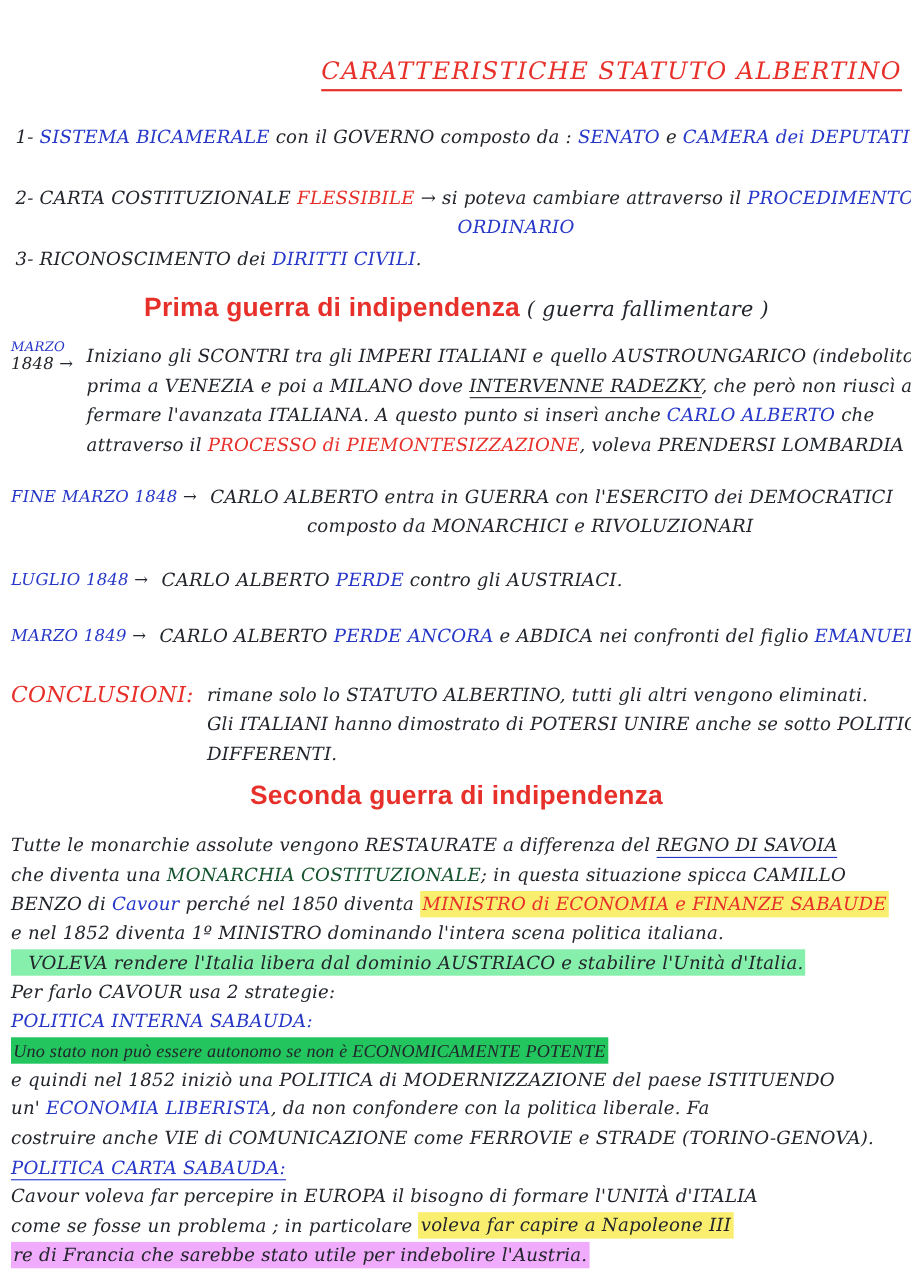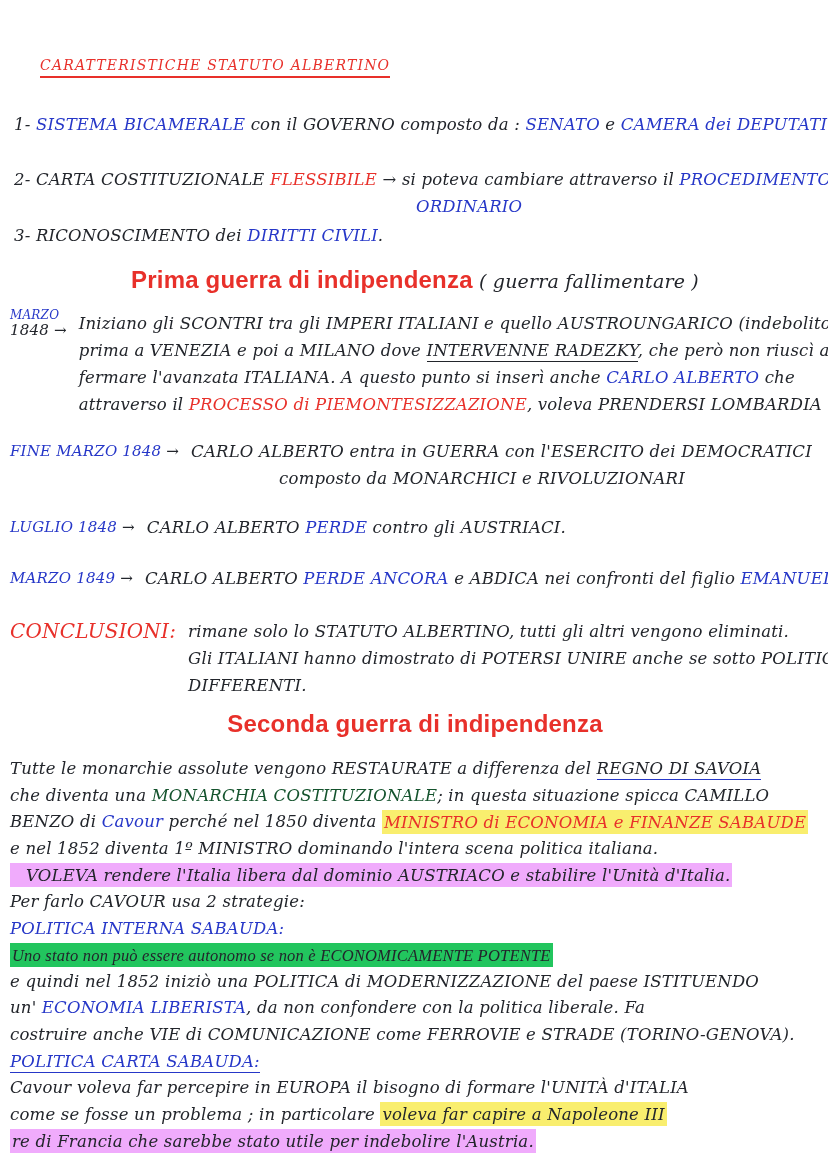--- a/index.html
+++ b/index.html
@@ -15,21 +15,21 @@
   }
   .line{white-space:pre;line-height:27px;}
   .seg{}
   .seg.u{border-bottom:1.8px solid currentColor;padding-bottom:1px;}
   .seg.hl{padding:2.5px 2px;}
   .seg.print{
     font-family:"Liberation Sans",sans-serif;font-style:normal;font-weight:700;
   }
 
   
-  #b-title{margin:0 0 32px 30px;font-size:14px;letter-spacing:1.2px;}
+  #b-title{margin:0 0 32px 30px;font-size:22px;letter-spacing:1.2px;text-align:right;}
   #b-title .seg.u{border-bottom-width:2px;padding-bottom:3px;}
 
   
   #b-item1{margin:0 0 28px 4px;}
   #b-item2{margin:0 0 2px 4px;}
   #b-item2 .line:nth-child(2){margin-left:402px;}
   #b-item3{margin:0 0 0 4px;}
 
   
   .heading{text-align:center;font-size:19px;}
@@ -125,21 +125,21 @@
       </div>
     </div>
     <div class="block heading" id="b-h2">
       <div class="line"><span class="seg print" style="color: rgb(232, 48, 42);">Seconda guerra di indipendenza</span></div>
     </div>
     <div class="block bodypara" id="b-para">
       <div class="line"><span class="seg" style="color: rgb(34, 37, 43);">Tutte le monarchie assolute vengono RESTAURATE a differenza del </span><span class="seg u" style="color: rgb(34, 37, 43); border-bottom-color: rgb(38, 55, 200);">REGNO DI SAVOIA</span></div>
       <div class="line"><span class="seg" style="color: rgb(34, 37, 43);">che diventa una </span><span class="seg" style="color: #14532d;">MONARCHIA COSTITUZIONALE</span><span class="seg" style="color: rgb(34, 37, 43);">; in questa situazione spicca CAMILLO</span></div>
       <div class="line"><span class="seg" style="color: rgb(34, 37, 43);">BENZO di </span><span class="seg" style="color: rgb(38, 55, 200);">Cavour</span><span class="seg" style="color: rgb(34, 37, 43);"> perché nel 1850 diventa </span><span class="seg hl" style="color: rgb(232, 48, 42); background: rgb(249, 238, 110);">MINISTRO di ECONOMIA e FINANZE SABAUDE</span></div>
       <div class="line"><span class="seg" style="color: rgb(34, 37, 43);">e nel 1852 diventa 1º MINISTRO dominando l'intera scena politica italiana.</span></div>
-      <div class="line"><span class="seg hl" style="color: rgb(34, 37, 43); background: #f0abfc; padding-left: 16px;">VOLEVA rendere l'Italia libera dal dominio AUSTRIACO e stabilire l'Unità d'Italia.</span></div>
+      <div class="line"><span class="seg hl" style="color: rgb(34, 37, 43); background: #86efac; padding-left: 16px;">VOLEVA rendere l'Italia libera dal dominio AUSTRIACO e stabilire l'Unità d'Italia.</span></div>
       <div class="line"><span class="seg" style="color: rgb(34, 37, 43);">Per farlo CAVOUR usa 2 strategie:</span></div>
       <div class="line"><span class="seg" style="color: rgb(38, 55, 200);">POLITICA INTERNA SABAUDA:</span></div>
       <div class="line"><span class="seg hl" style="color: rgb(34, 37, 43); background: #22c55e; font-family: Liberation Serif, serif;">Uno stato non può essere autonomo se non è ECONOMICAMENTE POTENTE</span></div>
       <div class="line"><span class="seg" style="color: rgb(34, 37, 43);">e quindi nel 1852 iniziò una POLITICA di MODERNIZZAZIONE del paese ISTITUENDO</span></div>
       <div class="line"><span class="seg" style="color: rgb(34, 37, 43);">un' </span><span class="seg" style="color: rgb(38, 55, 200);">ECONOMIA LIBERISTA</span><span class="seg" style="color: rgb(34, 37, 43);">, da non confondere con la politica liberale. Fa</span></div>
       <div class="line"><span class="seg" style="color: rgb(34, 37, 43);">costruire anche VIE di COMUNICAZIONE come FERROVIE e STRADE (TORINO-GENOVA).</span></div>
       <div class="line"><span class="seg u" style="color: rgb(38, 55, 200);">POLITICA CARTA SABAUDA:</span></div>
       <div class="line"><span class="seg" style="color: rgb(34, 37, 43);">Cavour voleva far percepire in EUROPA il bisogno di formare l'UNITÀ d'ITALIA</span></div>
       <div class="line"><span class="seg" style="color: rgb(34, 37, 43);">come se fosse un problema ; in particolare </span><span class="seg hl" style="color: rgb(34, 37, 43); background: rgb(249, 238, 110);">voleva far capire a Napoleone III</span></div>
       <div class="line"><span class="seg hl" style="color: rgb(34, 37, 43); background: #f0abfc;">re di Francia che sarebbe stato utile per indebolire l'Austria.</span></div>

